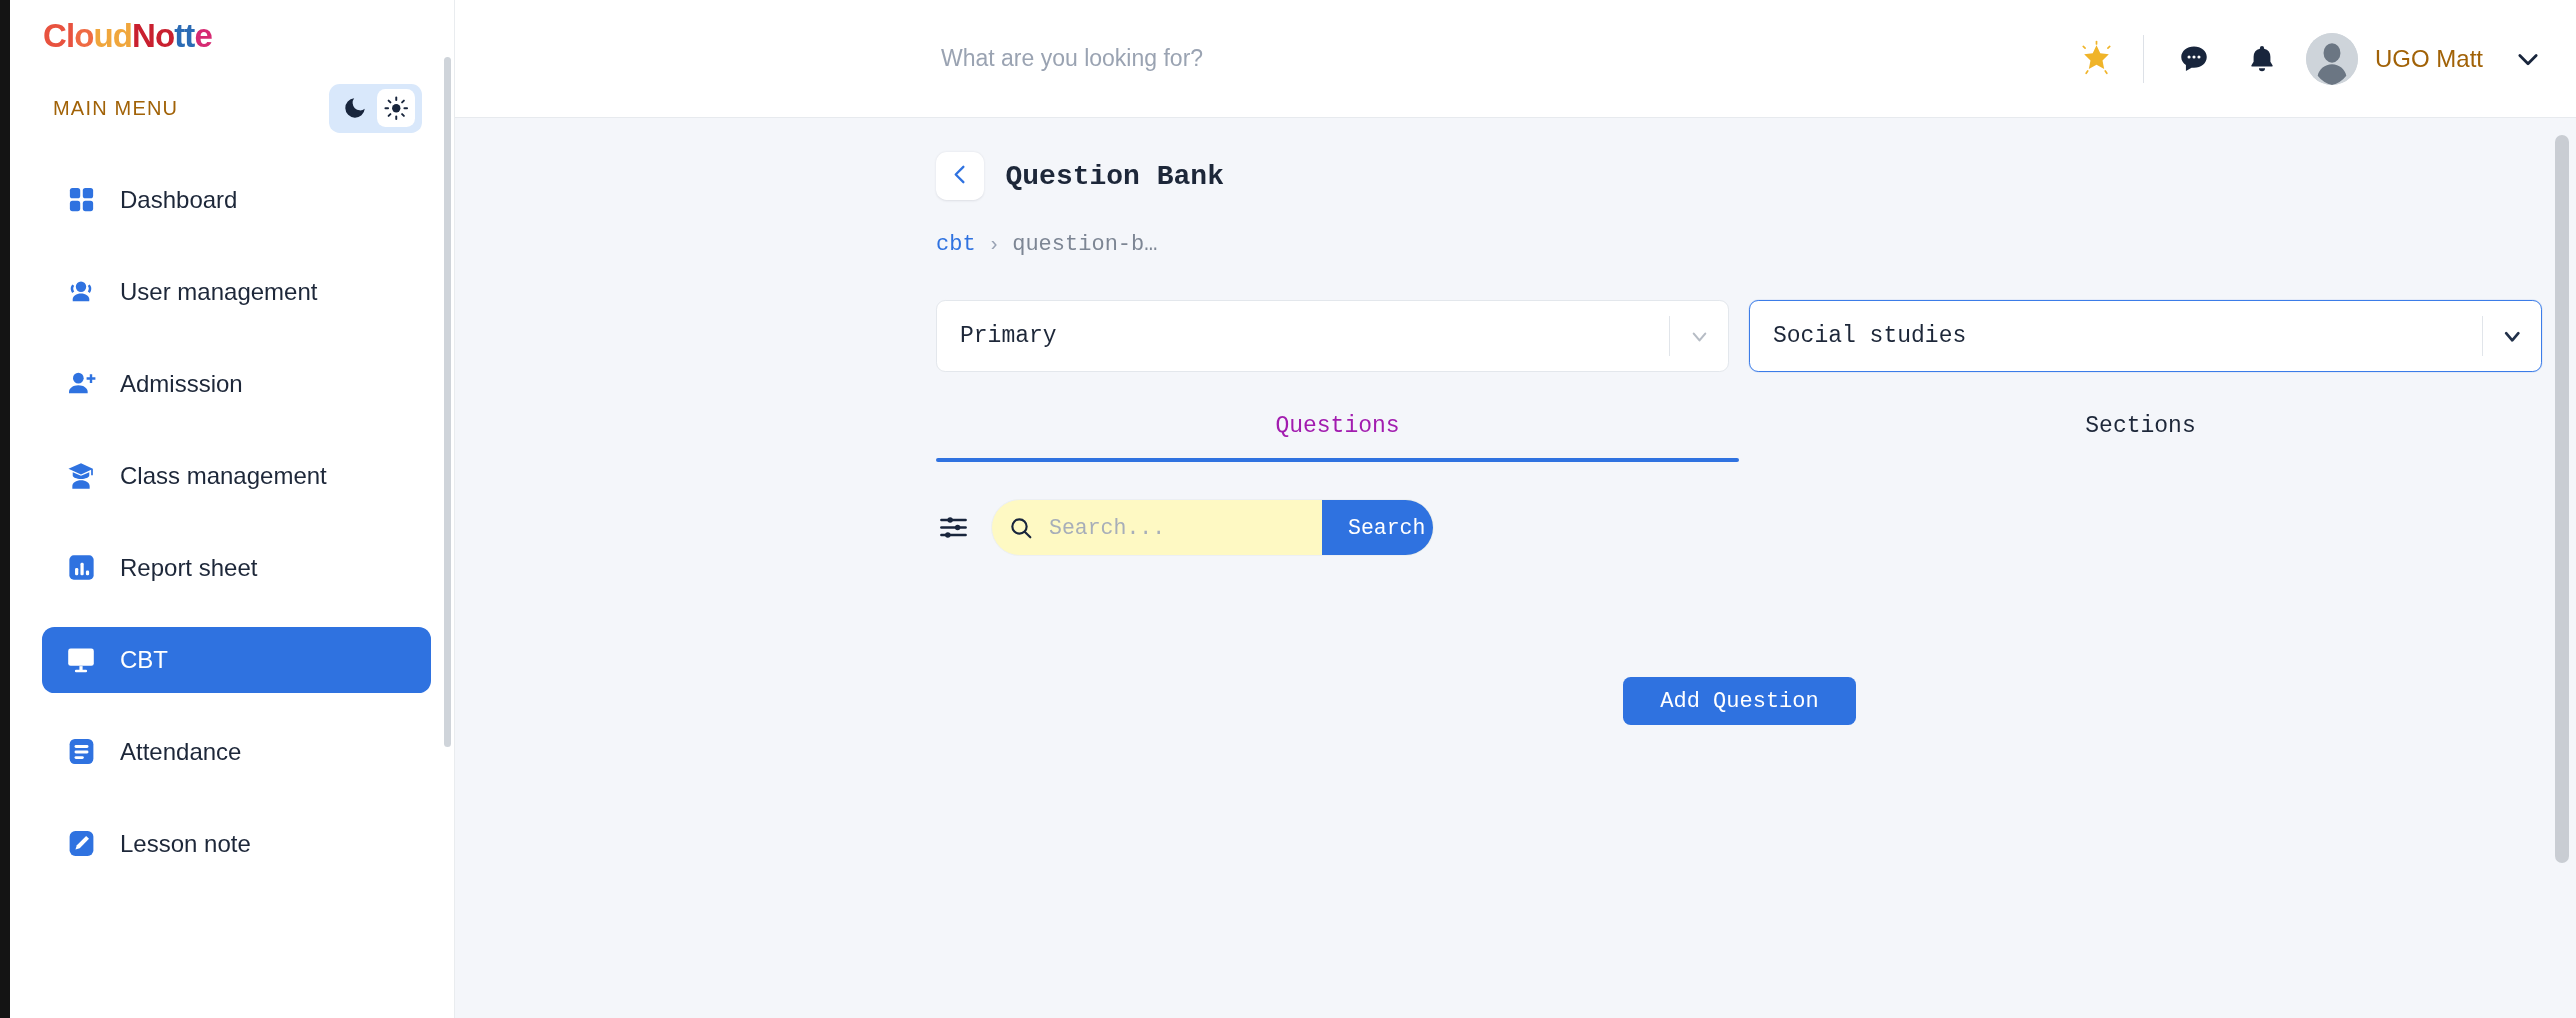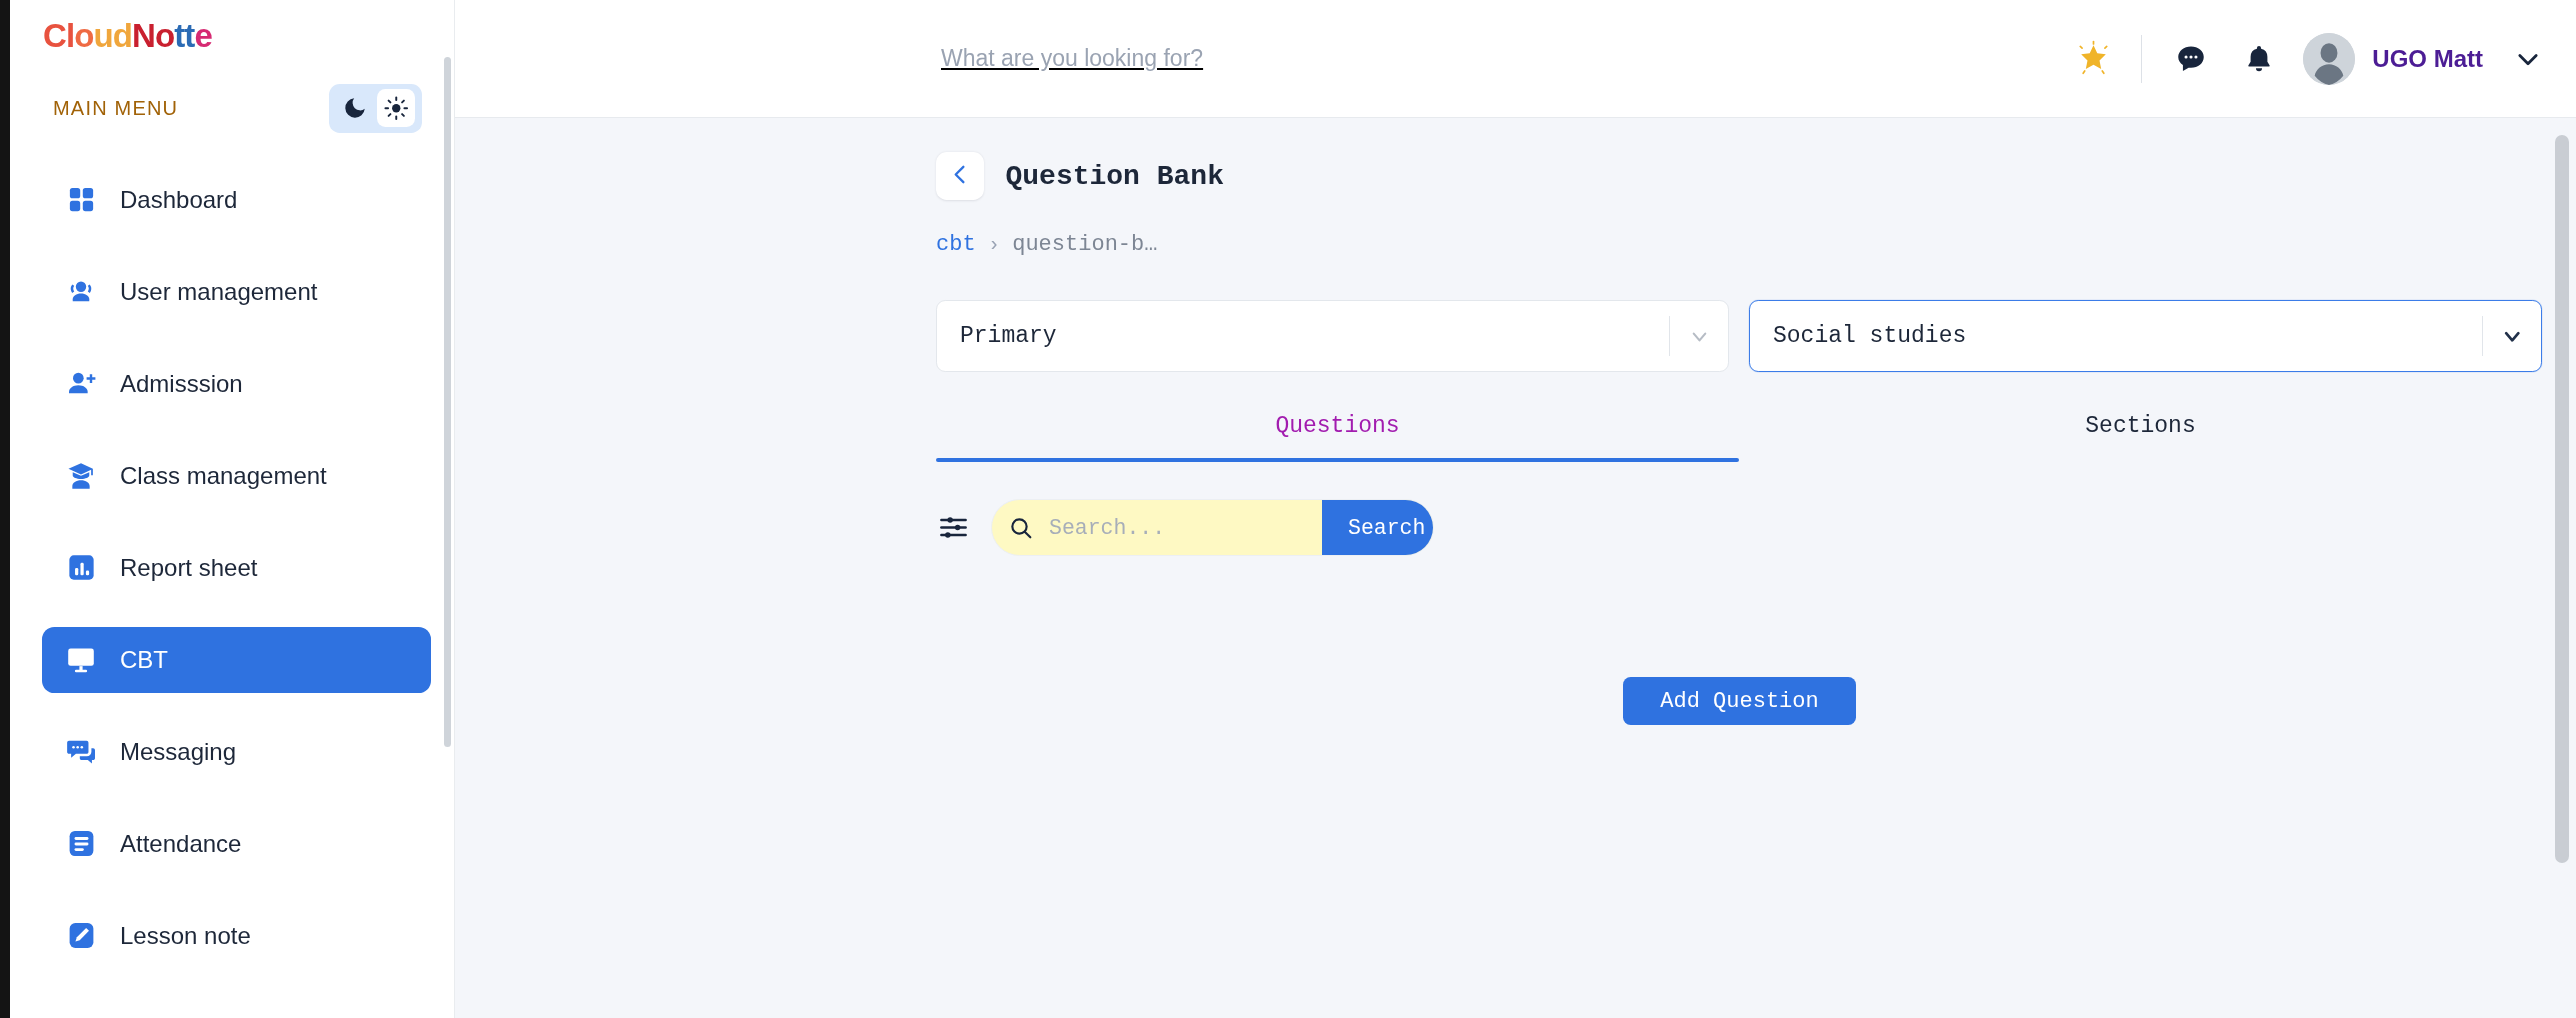--- a/index.html
+++ b/index.html
@@ -69,36 +69,36 @@
 
   
   .main { flex: 1 1 auto; height: 1018px; position: relative; background: #f4f6fa; overflow: hidden; }
 
   
   .topbar {
     height: 118px; background: #ffffff; display: flex; align-items: center;
     border-bottom: 0.8px solid #e7eaee;
     padding: 0 34px 0 34px;
   }
-  .search-wrap { flex: 1 1 auto; display: flex; align-items: flex-start; padding-left: 452px; text-decoration: underline; }
+  .search-wrap { flex: 1 1 auto; display: flex; align-items: flex-start; padding-left: 452px; }
   .global-search {
     border: none; outline: none; background: transparent;
     font-size: 23px; color: #1d2739; font-family: inherit; width: 537px;
   }
   .global-search::placeholder { color: #9aa3b2; }
   .topbar-right { display: flex; align-items: center; gap: 0; }
   .star-btn { width: 54px; height: 54px; display: flex; align-items: center; justify-content: center; cursor: pointer; }
   .tb-divider { width: 0.8px; height: 48px; background: #dde1e7; margin: 0 26px 0 20px; }
   .icon-btn { width: 48px; height: 48px; display: flex; align-items: center; justify-content: center; cursor: pointer; margin-right: 20px; }
   .avatar {
     width: 52px; height: 52px; border-radius: 50%; background: #ced4da;
     display: flex; align-items: flex-end; justify-content: center; overflow: hidden;
     margin-right: 17px;
   }
-  .user-name { font-size: 24px; color: #4c1d95; font-weight: 700; white-space: nowrap; }
+  .user-name { font-size: 24px; color: #a16207; font-weight: 400; white-space: nowrap; }
   .caret { margin-left: 31px; display: flex; align-items: center; cursor: pointer; }
 
   
   .page { padding: 34px 0 0 0; font-family: Liberation Mono, monospace; }
   .page-head { display: flex; align-items: center; gap: 21.5px; padding-left: 481px; }
   .back-btn {
     width: 48px; height: 48px; background: #ffffff; border-radius: 10.7px;
     display: flex; align-items: center; justify-content: center;
     box-shadow: 0 0.8px 2.3px rgba(16,24,40,.10); cursor: pointer;
   }
@@ -267,32 +267,20 @@
         <span class="nav-icon">
           <svg width="32" height="32" viewBox="0 0 24 24" fill="#ffffff">
             <rect x="2.4" y="3.4" width="19.2" height="13" rx="1.8"></rect>
             <rect x="10.8" y="16.6" width="2.4" height="3.1"></rect>
             <rect x="7.4" y="19.3" width="9.2" height="1.8" rx=".9"></rect>
           </svg>
         </span>
         <span class="nav-text">CBT</span>
       </div>
 
-      <div class="nav-item">
-        <span class="nav-icon">
-          <svg width="32" height="32" viewBox="0 0 24 24" fill="#2f72e0">
-            <path d="M3 3.6h13.2c.8 0 1.4.6 1.4 1.4v7c0 .8-.6 1.4-1.4 1.4H8.2l-3.6 3v-3H3c-.8 0-1.4-.6-1.4-1.4V5c0-.8.6-1.4 1.4-1.4z"></path>
-            <circle cx="6.4" cy="8.4" r=".95" fill="#fff"></circle>
-              <circle cx="9.5" cy="8.4" r=".95" fill="#fff"></circle>
-              <circle cx="12.6" cy="8.4" r=".95" fill="#fff"></circle>
-            <path d="M19.8 9.2h1.3c.8 0 1.4.6 1.4 1.4v6c0 .8-.6 1.4-1.4 1.4h-.9v2.6l-3.1-2.6h-4.6c-.8 0-1.4-.6-1.4-1.4v-1.4h5.3c1.9 0 3.4-1.5 3.4-3.4z"></path>
-          </svg>
-        </span>
-        <span class="nav-text">Messaging</span>
-      </div>
 
       <div class="nav-item">
         <span class="nav-icon">
           <svg width="31" height="31" viewBox="0 0 24 24">
             <rect x="2.8" y="2.4" width="18.4" height="19.2" rx="4" fill="#2f72e0"></rect>
             <rect x="6.6" y="7" width="10.8" height="2.2" rx="1.1" fill="#fff"></rect>
             <rect x="6.6" y="11.3" width="10.8" height="2.2" rx="1.1" fill="#fff"></rect>
             <rect x="6.6" y="15.6" width="7.2" height="2.2" rx="1.1" fill="#fff"></rect>
           </svg>
         </span>

